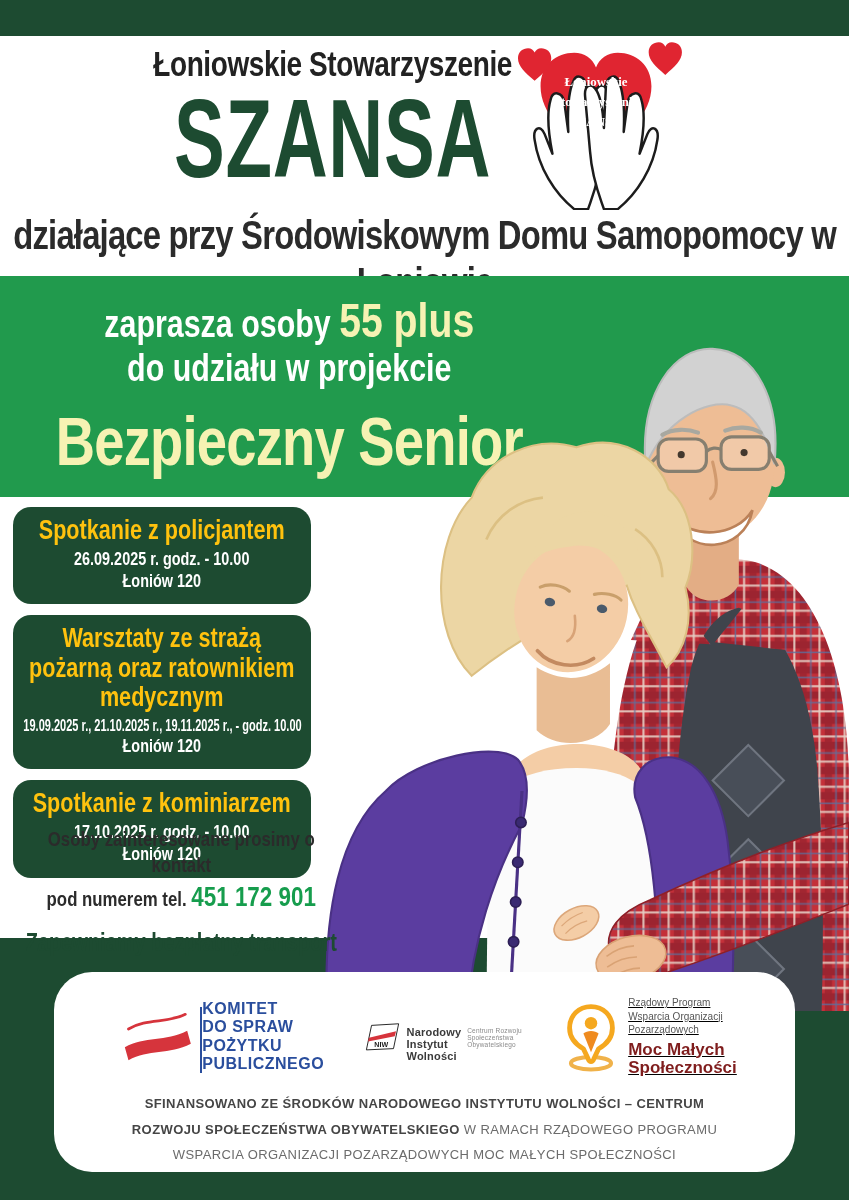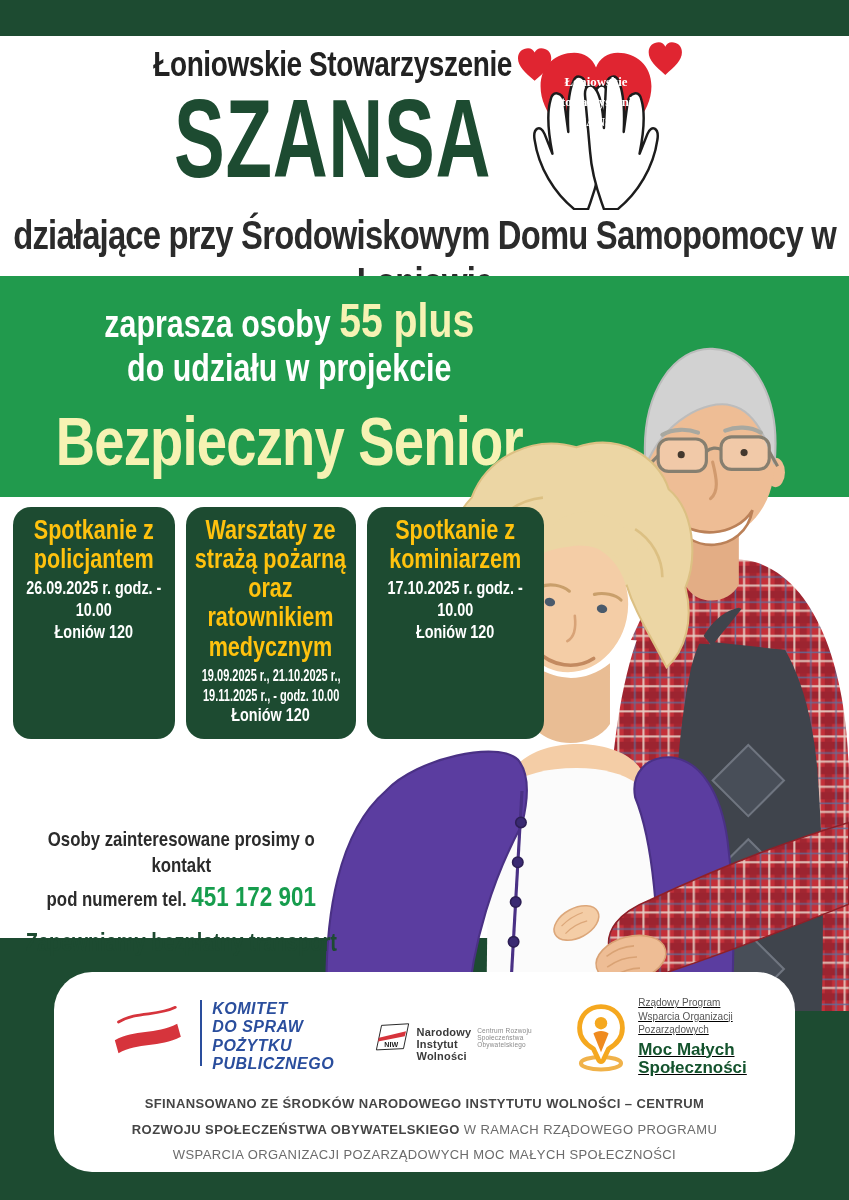--- a/index.html
+++ b/index.html
@@ -28,51 +28,51 @@
   .band-inner{position:absolute;left:0;top:16px;width:578px;text-align:center;color:#fff;}
   .l1{font-size:38px;font-weight:700;line-height:1.15;}
   .l1 .hl{font-size:49px;font-weight:800;color:#f6f2b3;}
   .l2{font-size:38px;font-weight:700;line-height:1.1;}
   .l3{font-size:68px;font-weight:800;color:#f6f2b3;margin-top:12px;letter-spacing:-1px;}
 
   .photo{position:absolute;left:262px;top:330px;width:587px;height:681px;z-index:2;}
 
   .bottom-section{position:absolute;left:0;top:938px;width:849px;height:262px;background:#1d4b31;z-index:1;}
 
-  .events{position:absolute;left:13px;top:507px;width:298px;z-index:3;display:flex;flex-direction:row;gap:11px;}
+  .events{position:absolute;left:13px;top:507px;width:298px;z-index:3;display:flex;flex-direction:column;gap:11px;}
   .event-box{background:#1d4b31;border-radius:18px;padding:9px 6px 12px;color:#fff;text-align:center;}
   .event-title{font-size:27px;font-weight:800;color:#ffc20e;line-height:1.08;}
   .event-date{font-size:18px;font-weight:700;margin-top:4px;line-height:1.2;}
   .event-place{font-size:18px;font-weight:700;line-height:1.2;}
   .event-box:nth-child(2) .event-date.cx{width:150%;margin-left:-25%;transform:scaleX(.6667);font-size:16.5px;}
 
   .contact{position:absolute;left:16px;top:826px;width:330px;text-align:center;z-index:3;}
   .c1{font-size:21px;font-weight:700;color:#2b2b2b;line-height:1.25;}
   .c2{font-size:21px;font-weight:700;color:#2b2b2b;line-height:1.25;}
   .c2 .phone{font-size:28px;font-weight:800;color:#169d4d;}
   .transport{font-size:25px;font-weight:800;color:#1d4b31;margin-top:14px;}
 
   .footer-card{position:absolute;left:54px;top:972px;width:741px;height:200px;background:#fff;border-radius:38px;z-index:4;}
   .logos{display:flex;align-items:center;justify-content:center;gap:34px;margin-top:24px;}
 
-  .komitet{display:flex;align-items:flex-start;gap:10px;font-style:italic;}
+  .komitet{display:flex;align-items:flex-end;}
   .komitet-divider{width:2px;height:66px;background:#2a4e9d;}
   .komitet-text{color:#2a4e9d;font-size:16px;line-height:1.15;letter-spacing:.5px;}
   .komitet-text span{display:block;font-weight:600;}
   .komitet-text span:nth-child(3),.komitet-text span:nth-child(4){font-weight:800;}
 
   .niw{display:flex;align-items:center;width:170px;}
   .niw-name{font-size:11px;font-weight:700;color:#3a3a3a;margin-top:14px;letter-spacing:.2px;}
   .niw-sub{font-size:6.5px;color:#8a8a8a;margin-top:1px;letter-spacing:.2px;}
 
   .moc{display:flex;align-items:center;gap:8px;text-decoration:underline;}
   .moc-text{display:flex;flex-direction:column;}
   .moc-program{font-size:10px;color:#555;line-height:1.35;}
   .moc-program span{display:block;}
-  .moc-name{font-size:17px;font-weight:700;color:#14532d;line-height:1.08;margin-top:4px;}
+  .moc-name{font-size:17px;font-weight:700;color:#7f1d1d;line-height:1.08;margin-top:4px;}
   .moc-name span{display:block;}
 
   .funding{margin:14px auto 0;width:630px;text-align:center;font-size:13px;line-height:1.95;letter-spacing:.4px;color:#6b6b6b;}
   .funding b{color:#454545;font-weight:700;}
 </style>
 </head>
 <body>
 
 <div class="poster">
 

